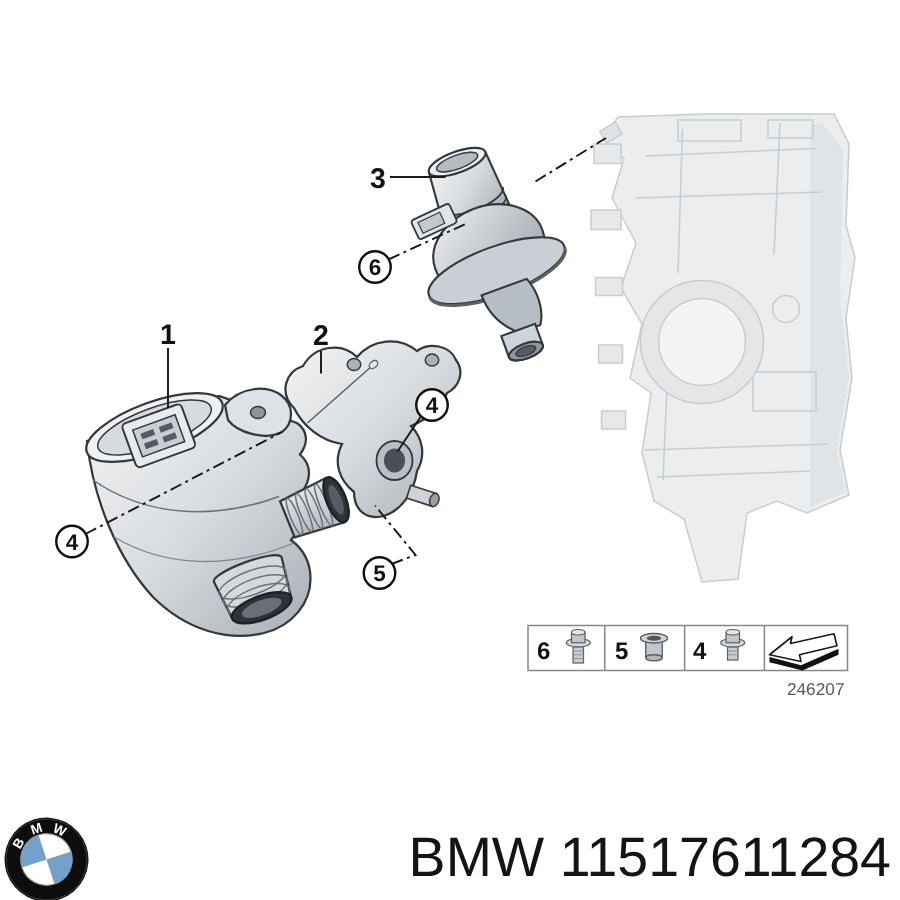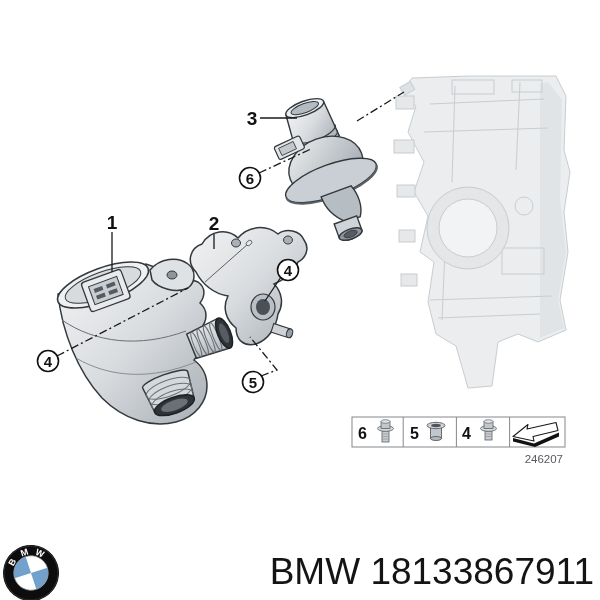--- a/index.html
+++ b/index.html
@@ -238,13 +238,13 @@
     <path d="M0,0 L17.2,0 A17.2,17.2 0 0 1 0,17.2 Z" fill="#72a1cc"></path>
     <circle r="17.2" fill="none" stroke="#8d9298" stroke-width="0.7"></circle>
     <g fill="#ffffff" font-family="Liberation Sans, sans-serif" font-weight="bold" font-size="9" text-anchor="middle">
       <text transform="rotate(-42) translate(0,-18.6)">B</text>
       <text transform="translate(0,-18.6)">M</text>
       <text transform="rotate(42) translate(0,-18.6)">W</text>
     </g>
   </g>
 </svg>
 
-<div id="footer-caption"><span>BMW</span>&nbsp;<span>18133867911</span></div>
+<div id="footer-caption"><span>BMW</span>&nbsp;<span>11517611284</span></div>
 
 </body></html>

